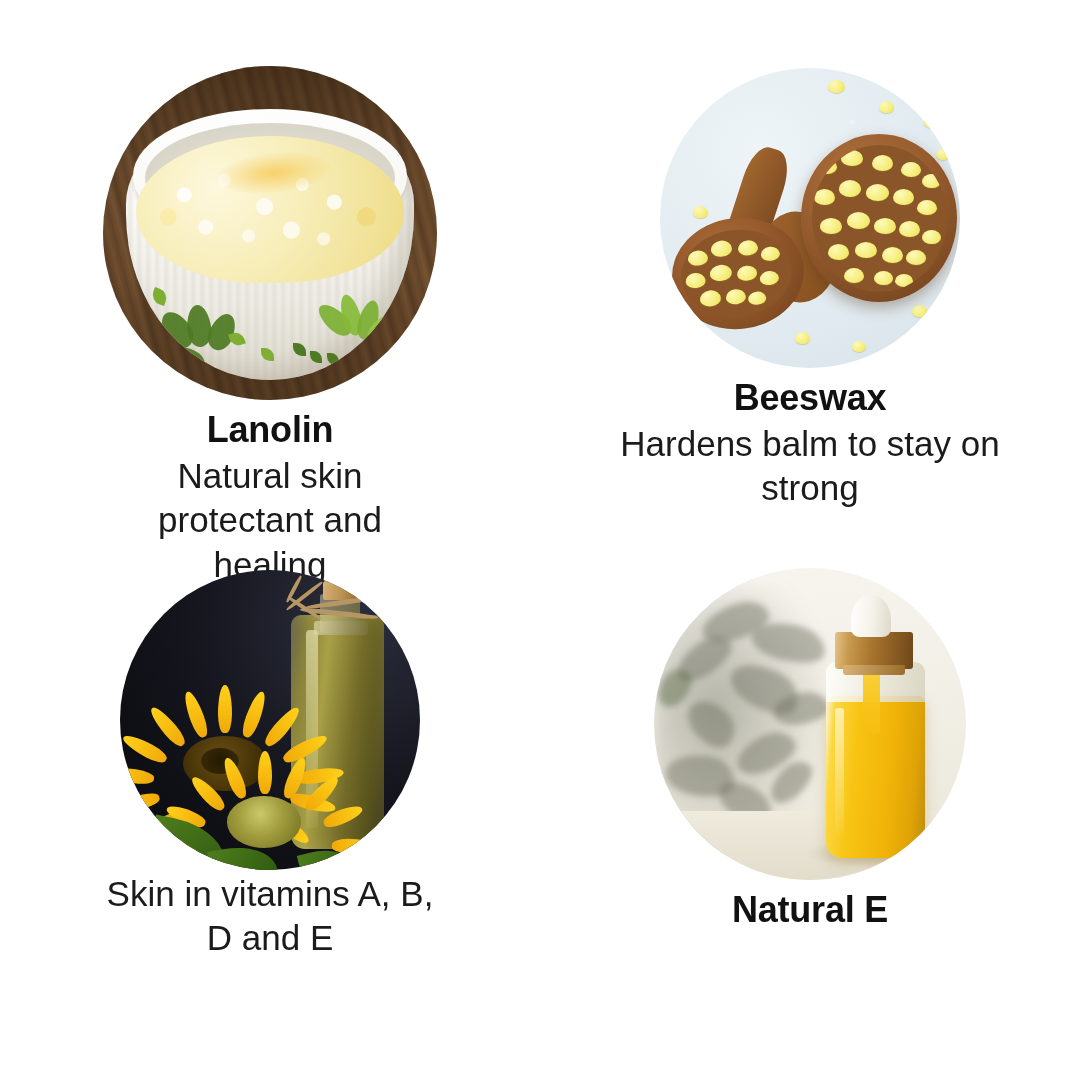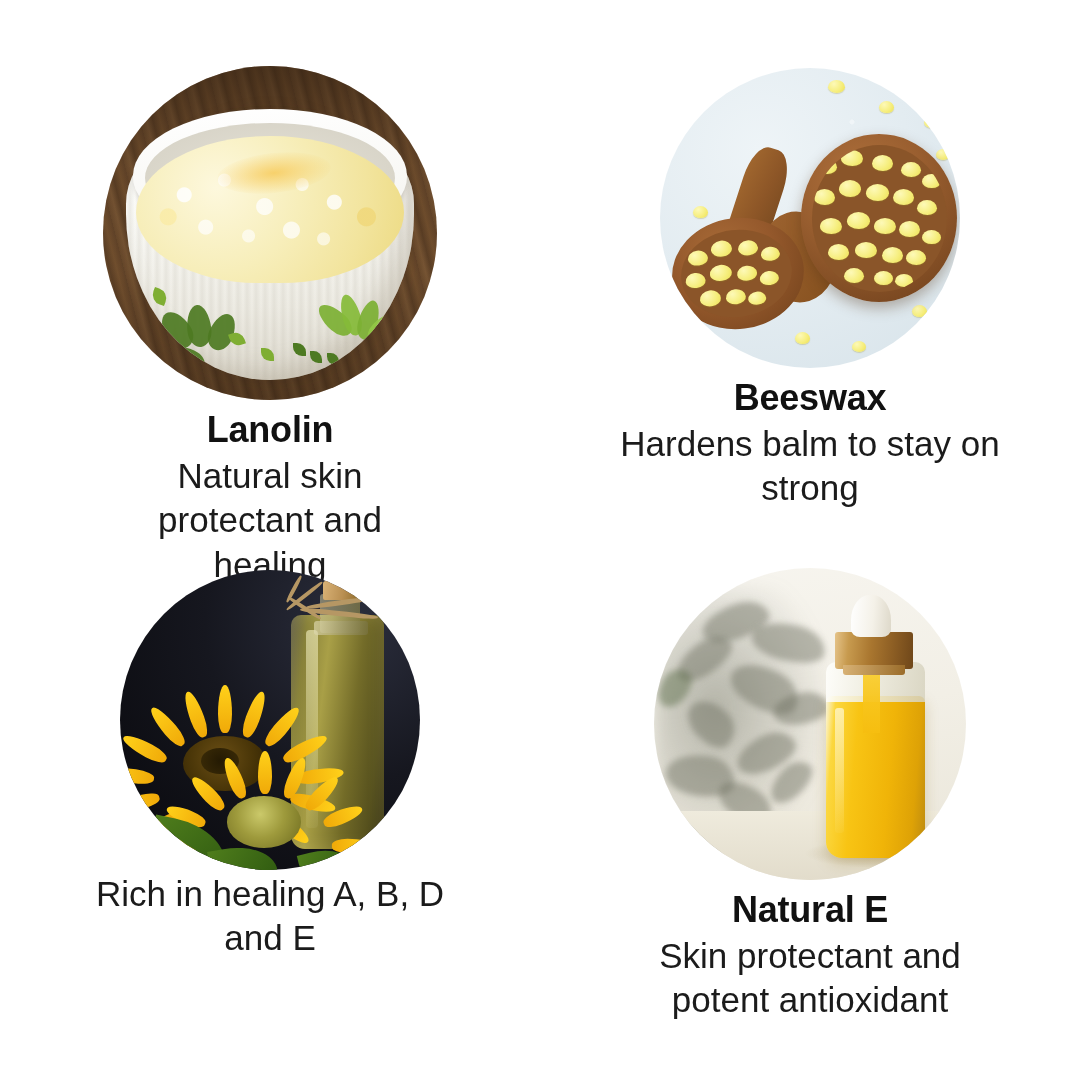--- a/index.html
+++ b/index.html
@@ -496,21 +496,21 @@
         <div class="petal" style="left:3%;top:36%;width:9%;height:36%;transform:rotate(-90deg);"></div>
         <div class="petal" style="left:89%;top:36%;width:9%;height:36%;transform:rotate(90deg);"></div>
         <div class="sf-center" style="left:26%;top:26%;width:48%;height:48%;background:radial-gradient(circle at 45% 35%,#cbc96a 0%,#9e9a3c 45%,#6d6a1e 100%);"></div>
       </div>
 
       <div class="sf-leaf" style="left:10%;top:84%;width:26%;height:17%;transform:rotate(12deg);"></div>
       <div class="sf-leaf" style="left:30%;top:92%;width:22%;height:13%;transform:rotate(-10deg);"></div>
       <div class="sf-leaf" style="left:2%;top:92%;width:18%;height:12%;transform:rotate(26deg);"></div>
       <div class="sf-leaf" style="left:60%;top:93%;width:18%;height:11%;transform:rotate(-14deg);"></div>
     </div>
-    <div class="desc">Rich in healing A, B, D and E</div>
+    <div class="desc">Skin in vitamins A, B, D and E</div>
   </div>
 
   <div class="card card-3">
     <div class="photo">
       <div class="layer ve-bg"></div>
       <div class="layer ve-shade-soft"></div>
 
       <div class="ve-shade" style="left:15%;top:12%;width:22%;height:11%;transform:rotate(-18deg);"></div>
       <div class="ve-shade" style="left:31%;top:18%;width:24%;height:12%;transform:rotate(14deg);"></div>
       <div class="ve-shade" style="left:6%;top:24%;width:20%;height:10%;transform:rotate(-34deg);"></div>
@@ -530,16 +530,15 @@
 
       <div class="layer ve-bottle"></div>
       <div class="layer ve-bottle-top"></div>
       <div class="layer ve-inner-tube"></div>
       <div class="layer ve-cap"></div>
       <div class="layer ve-cap-lip"></div>
       <div class="layer ve-teat"></div>
       <div class="layer ve-hilite"></div>
     </div>
     <div class="title">Natural E</div>
-    <div class="desc">Skin protectant and potent antioxidant</div>
   </div>
 
 </div>
 
 </body></html>

